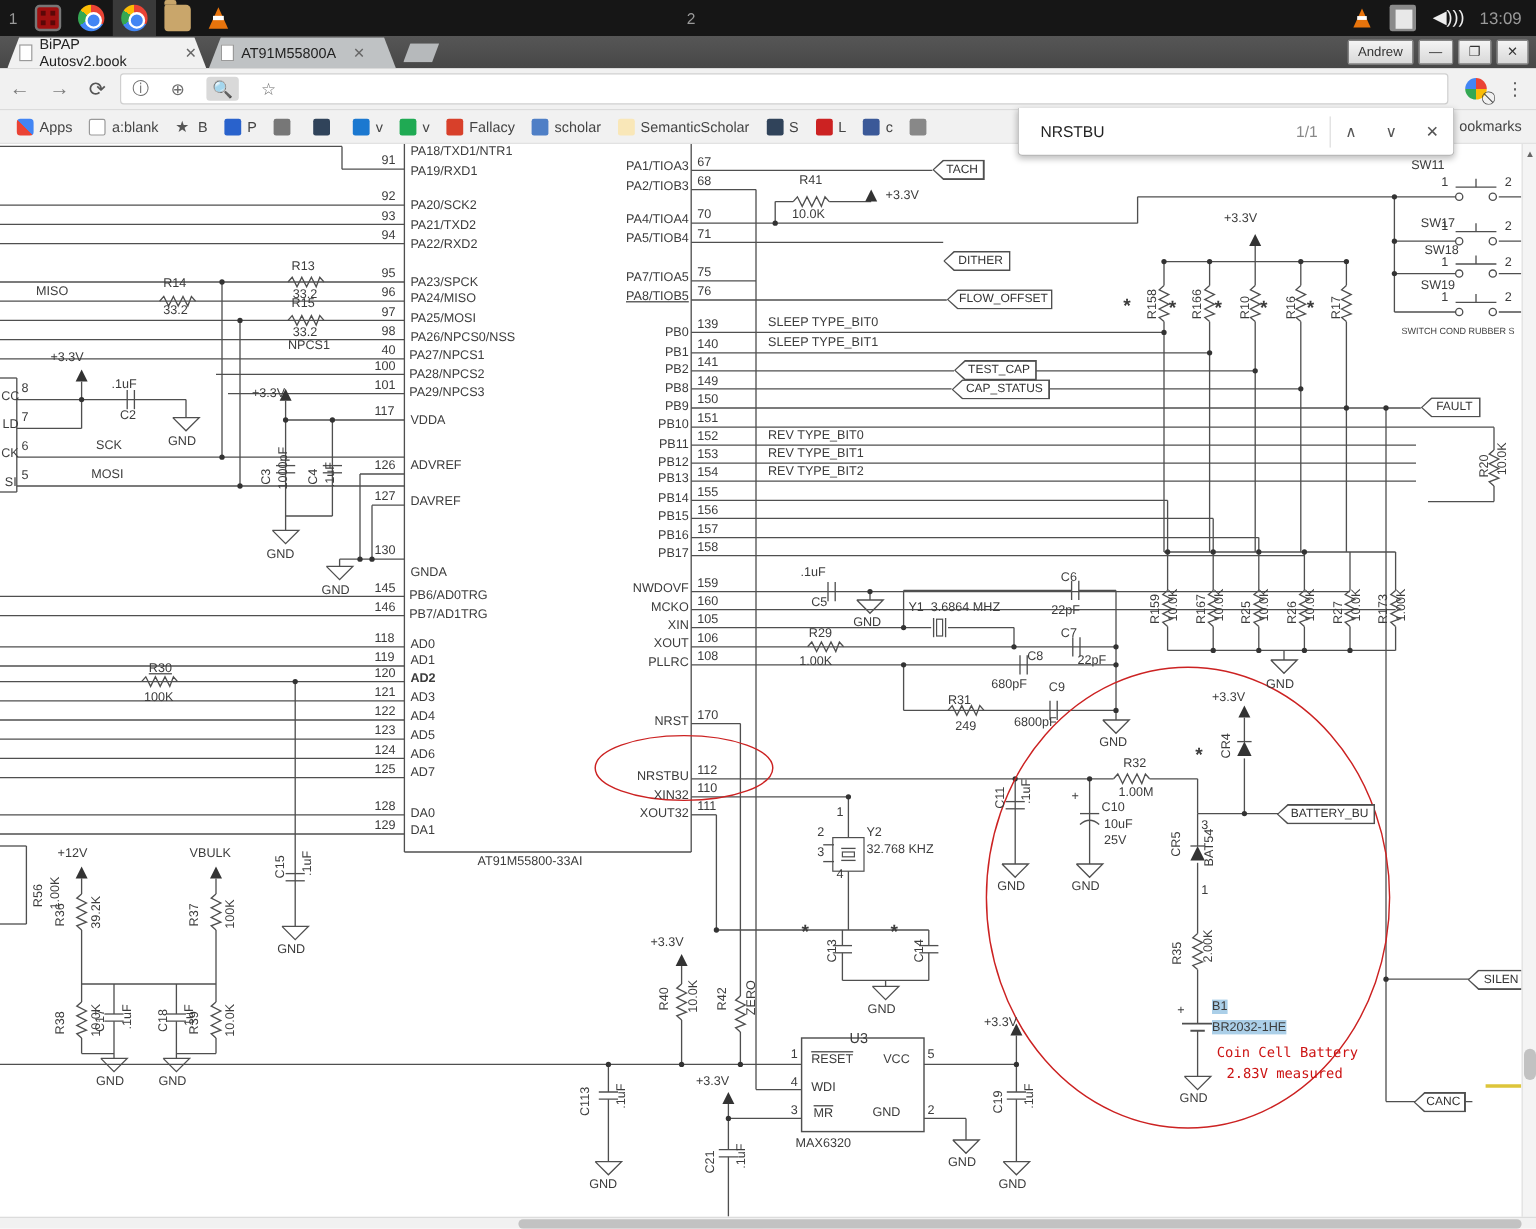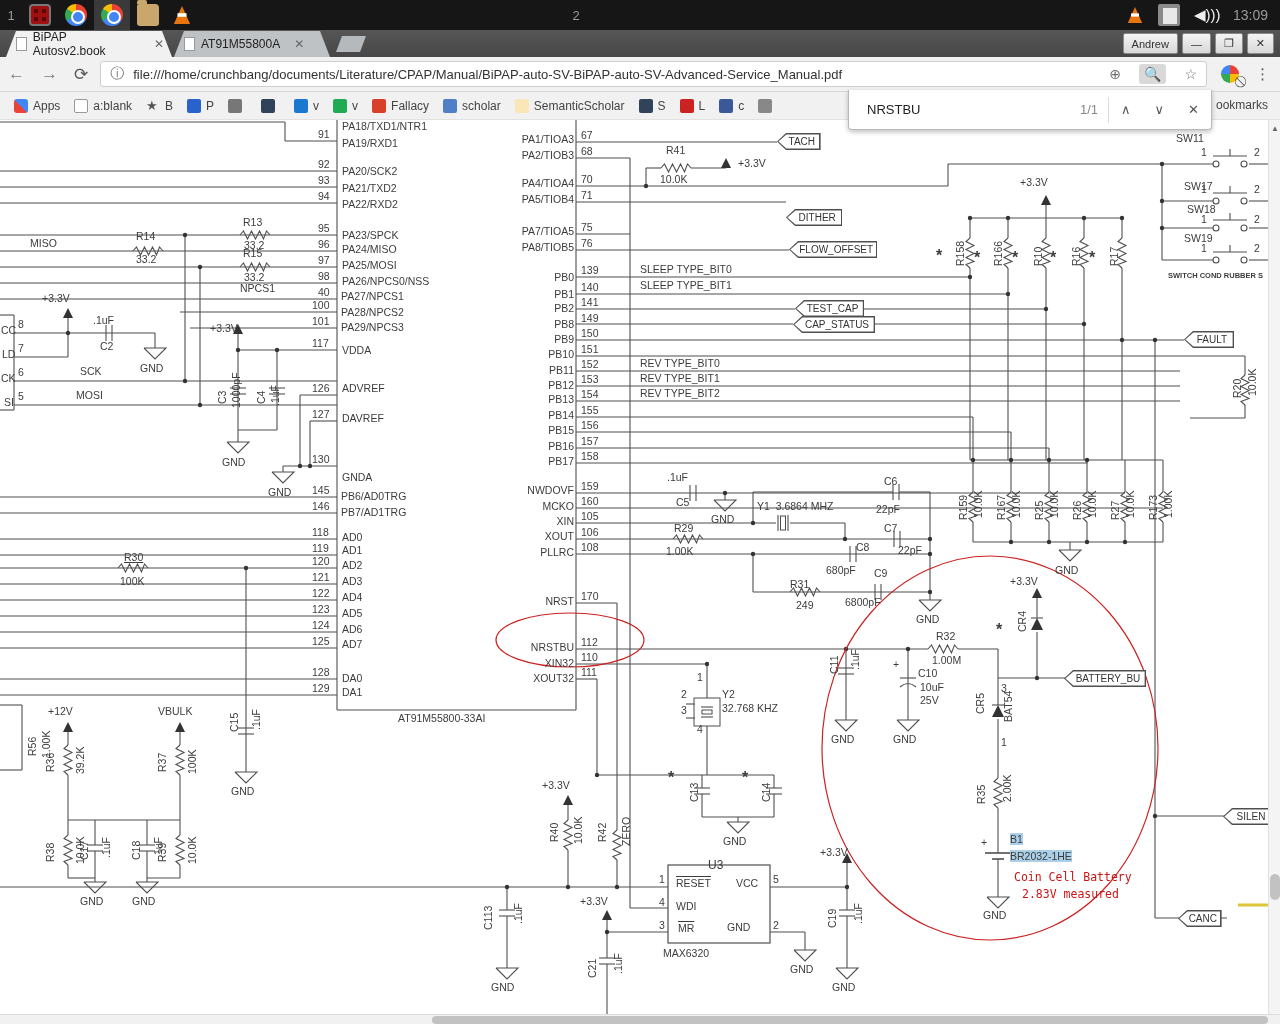--- a/index.html
+++ b/index.html
@@ -62,21 +62,21 @@
   #find-input { border:none; outline:none; font-size:13px; color:#222; width:190px; margin-left:18px; font-family:"Liberation Sans",sans-serif; }
   #find-count { color:#888; font-size:13px; margin-right:10px; }
   #find-div { width:1px; height:26px; background:#ddd; }
   .find-btn { color:#555; font-size:13px; padding:0 12px; }
 
   
   #pdf { position:absolute; left:0; top:120px; width:1268px; height:894px; background:#fff; overflow:hidden; }
   #schem-svg { position:absolute; left:0; top:0; }
   .s-lbl { position:absolute; font-size:10.5px; color:#3c3c3c; white-space:pre; line-height:12px; }
   .pin { color:#3c3c3c; }
-  .tiny { font-size:7.5px;font-weight:bold; }
+  .tiny { font-size:7.5px; }
   .big { font-size:12px; }
   .star { font-size:16px; font-weight:bold; }
   .ovl { text-decoration:overline; }
   .hl { background:#abcfe8; }
   .redmono { font-family:"DejaVu Sans Mono",monospace; color:#cc1414; font-size:11.5px; }
   .rot { transform:rotate(-90deg); transform-origin:0 0; }
   .flag { position:absolute; height:17px; background:#4f4f4f; clip-path:polygon(0 50%, 9px 0, 100% 0, 100% 100%, 9px 100%); display:inline-flex; }
   .flag > span { position:absolute; left:1.4px; top:1.4px; right:1.4px; bottom:1.4px; background:#fff; clip-path:polygon(0 50%, 8px 0, 100% 0, 100% 100%, 8px 100%); font-size:10px; color:#333; display:flex; align-items:center; justify-content:center; padding-left:6px; white-space:nowrap; }
 
   
@@ -136,21 +136,20 @@
       <div class="wbtn">✕</div>
     </div>
   </div>
 
   <div id="toolbar">
     <span class="nav-ic">←</span>
     <span class="nav-ic">→</span>
     <span class="nav-ic dark">⟳</span>
     <div id="omnibox">
       <span class="omni-ic">ⓘ</span>
-      <span id="omni-url">file:///home/crunchbang/documents/Literature/CPAP/Manual/BiPAP-auto-SV-BiPAP-auto-SV-Advanced-Service_Manual.pdf</span>
       <span class="omni-right">
         <span class="omni-ic">⊕</span>
         <span class="omni-ic find-active">🔍</span>
         <span class="omni-ic">☆</span>
       </span>
     </div>
     <div id="menu-ics">
       <div class="ext-ic"></div>
       <span class="dots">⋮</span>
     </div>
@@ -644,34 +643,34 @@
         <span class="s-lbl" style="left: 341px; top: 186px;">PA28/NPCS2</span>
         <span class="s-lbl" style="left: 341px; top: 201px;">PA29/NPCS3</span>
         <span class="s-lbl" style="left: 342px; top: 224px;">VDDA</span>
         <span class="s-lbl" style="left: 342px; top: 262px;">ADVREF</span>
         <span class="s-lbl" style="left: 342px; top: 292px;">DAVREF</span>
         <span class="s-lbl" style="left: 342px; top: 339px; margin-top: 12px;">GNDA</span>
         <span class="s-lbl" style="left: 341px; top: 370px;">PB6/AD0TRG</span>
         <span class="s-lbl" style="left: 341px; top: 386px;">PB7/AD1TRG</span>
         <span class="s-lbl" style="left: 342px; top: 411px;">AD0</span>
         <span class="s-lbl" style="left: 342px; top: 424px;">AD1</span>
-        <span class="s-lbl" style="left: 342px; top: 439px;">AD2</span>
+        <span class="s-lbl" style="left: 342px; top: 439px; font-weight: bold;">AD2</span>
         <span class="s-lbl" style="left: 342px; top: 455px;">AD3</span>
         <span class="s-lbl" style="left: 342px; top: 471px;">AD4</span>
         <span class="s-lbl" style="left: 342px; top: 487px;">AD5</span>
         <span class="s-lbl" style="left: 342px; top: 503px;">AD6</span>
         <span class="s-lbl" style="left: 342px; top: 518px;">AD7</span>
         <span class="s-lbl" style="left: 342px; top: 552px;">DA0</span>
         <span class="s-lbl" style="left: 342px; top: 566px;">DA1</span>
         <span class="s-lbl" style="right: 694px; top: 13px;">PA1/TIOA3</span>
         <span class="s-lbl" style="right: 694px; top: 29px;">PA2/TIOB3</span>
         <span class="s-lbl" style="right: 694px; top: 57px;">PA4/TIOA4</span>
         <span class="s-lbl" style="right: 694px; top: 73px;">PA5/TIOB4</span>
         <span class="s-lbl" style="right: 694px; top: 105px;">PA7/TIOA5</span>
-        <span class="s-lbl" style="right: 694px; top: 121px;">PA8/TIOB5</span>
+        <span class="s-lbl" style="right: 694px; top: 121px; text-decoration: underline;">PA8/TIOB5</span>
         <span class="s-lbl" style="right: 694px; top: 151px;">PB0</span>
         <span class="s-lbl" style="right: 694px; top: 168px;">PB1</span>
         <span class="s-lbl" style="right: 694px; top: 182px;">PB2</span>
         <span class="s-lbl" style="right: 694px; top: 198px;">PB8</span>
         <span class="s-lbl" style="right: 694px; top: 213px;">PB9</span>
         <span class="s-lbl" style="right: 694px; top: 228px;">PB10</span>
         <span class="s-lbl" style="right: 694px; top: 244px;">PB11</span>
         <span class="s-lbl" style="right: 694px; top: 259px;">PB12</span>
         <span class="s-lbl" style="right: 694px; top: 273px;">PB13</span>
         <span class="s-lbl" style="right: 694px; top: 289px;">PB14</span>

